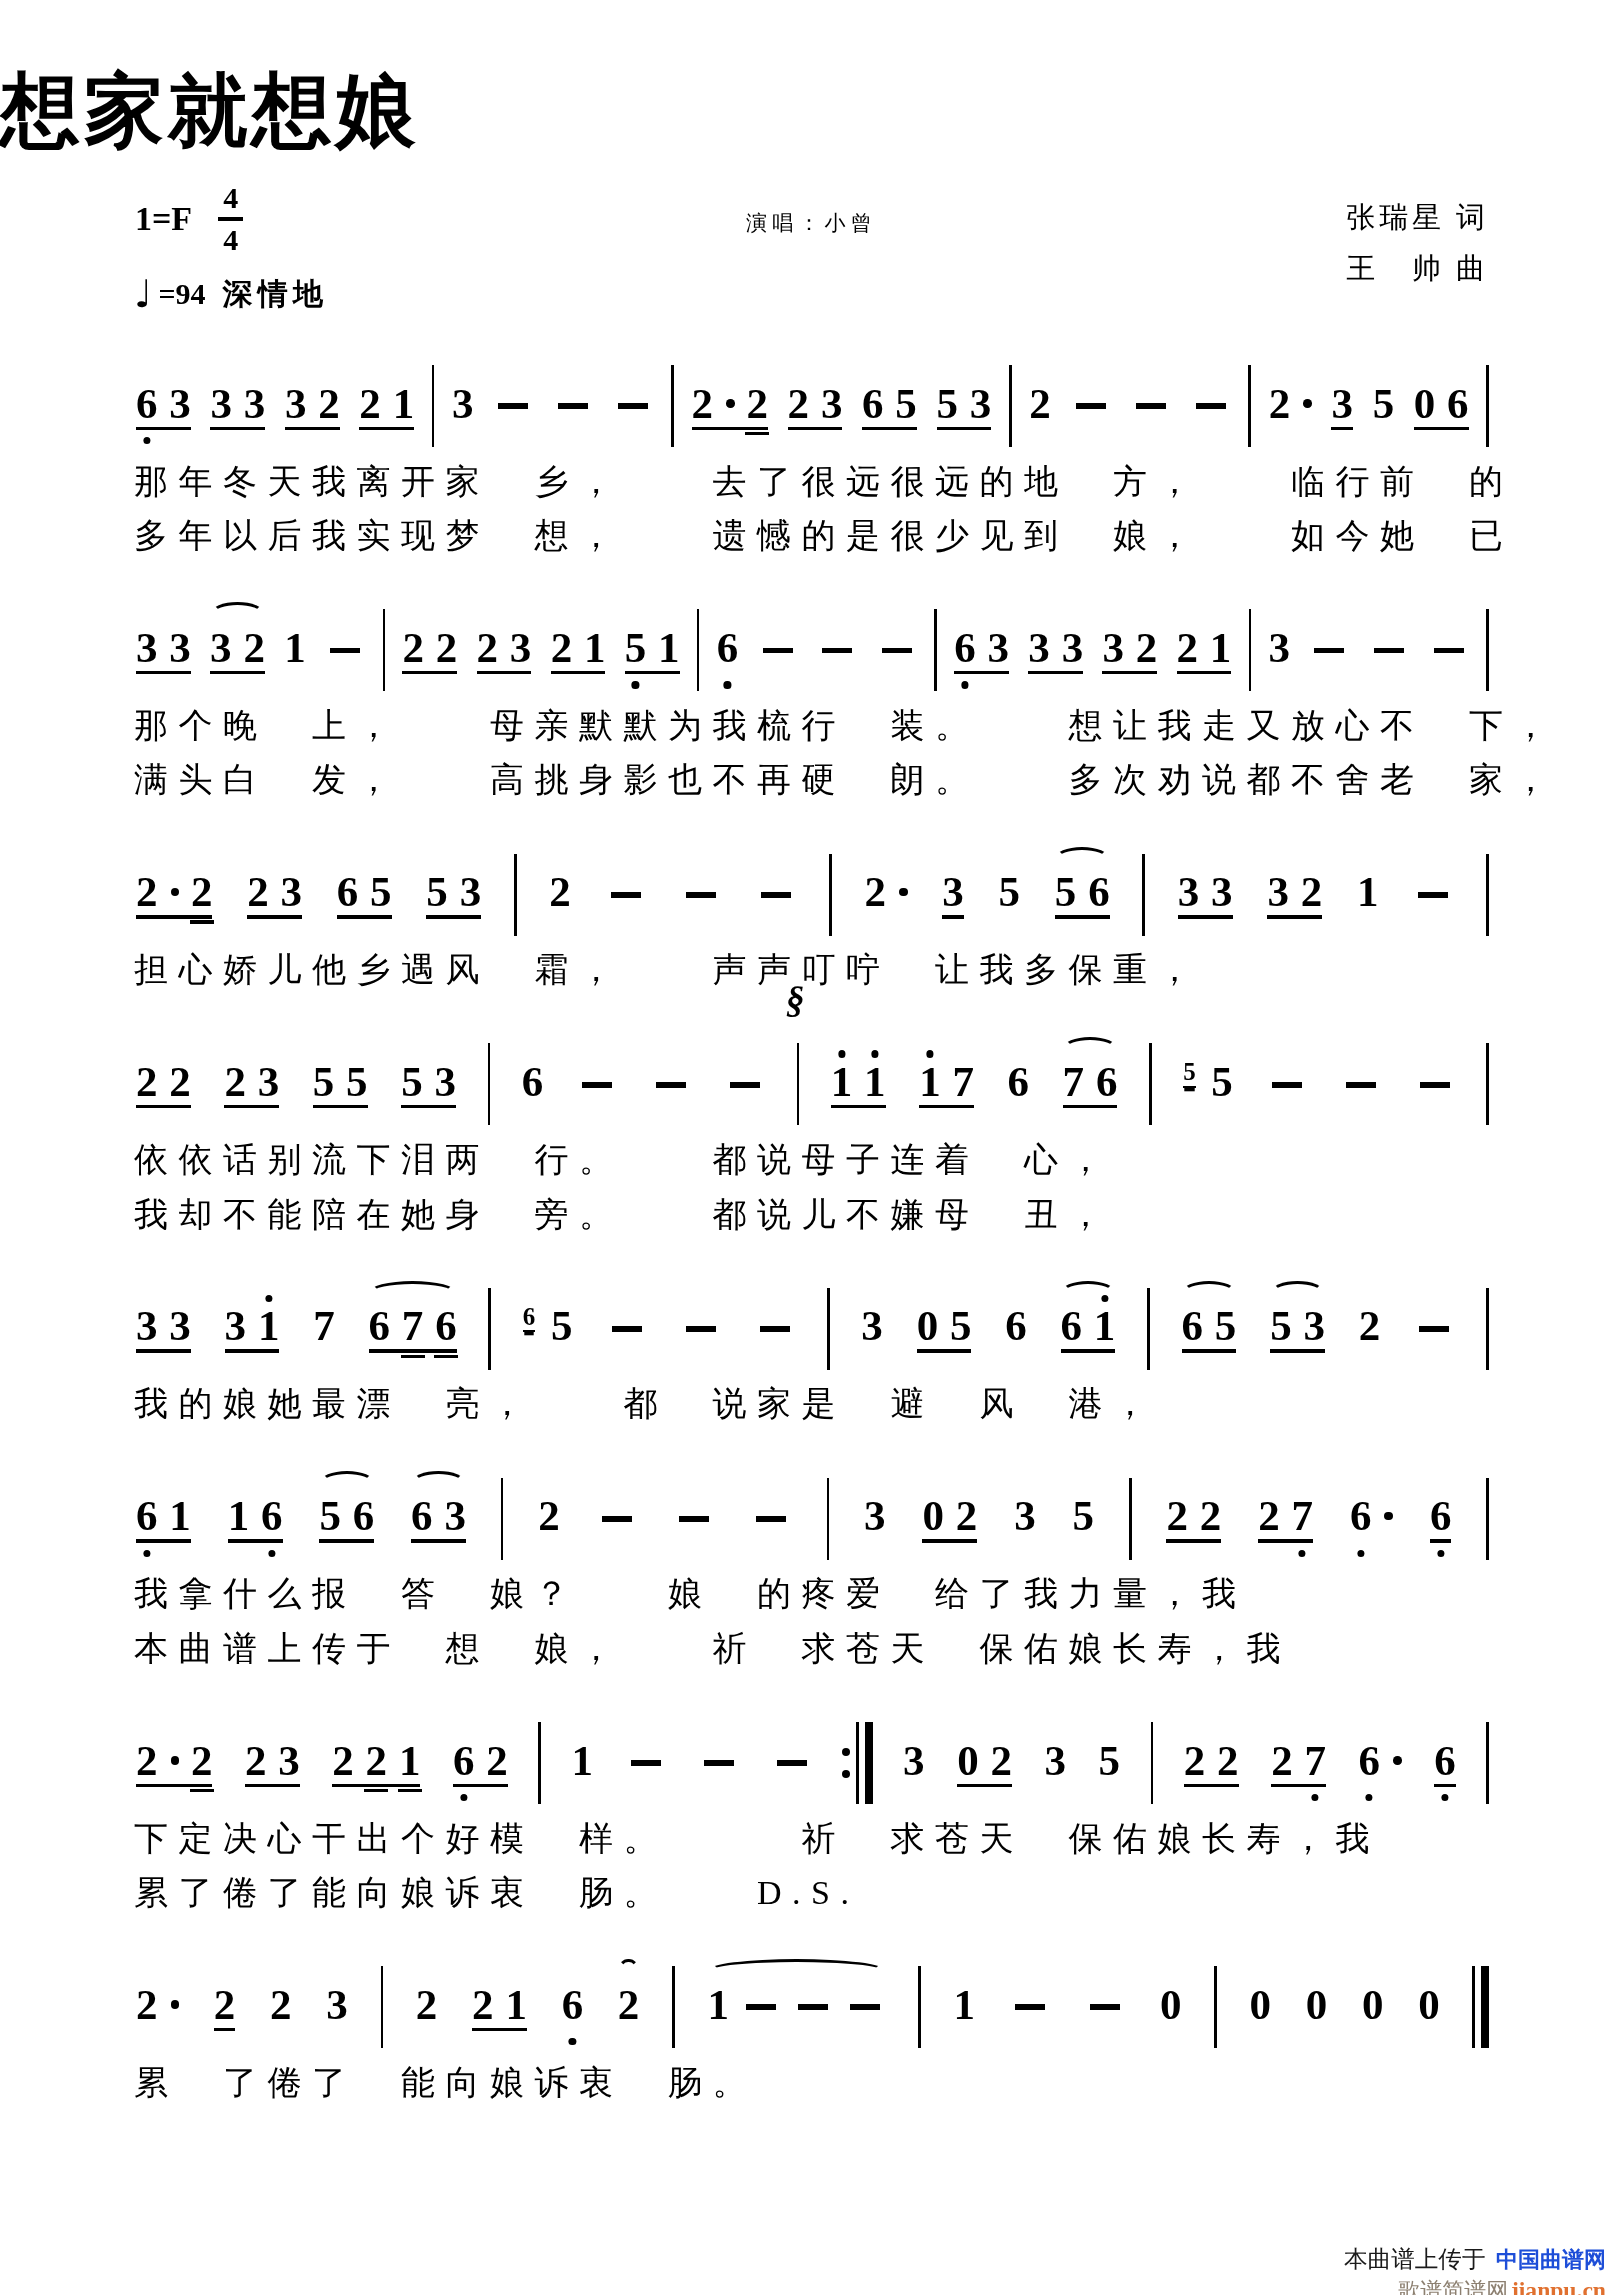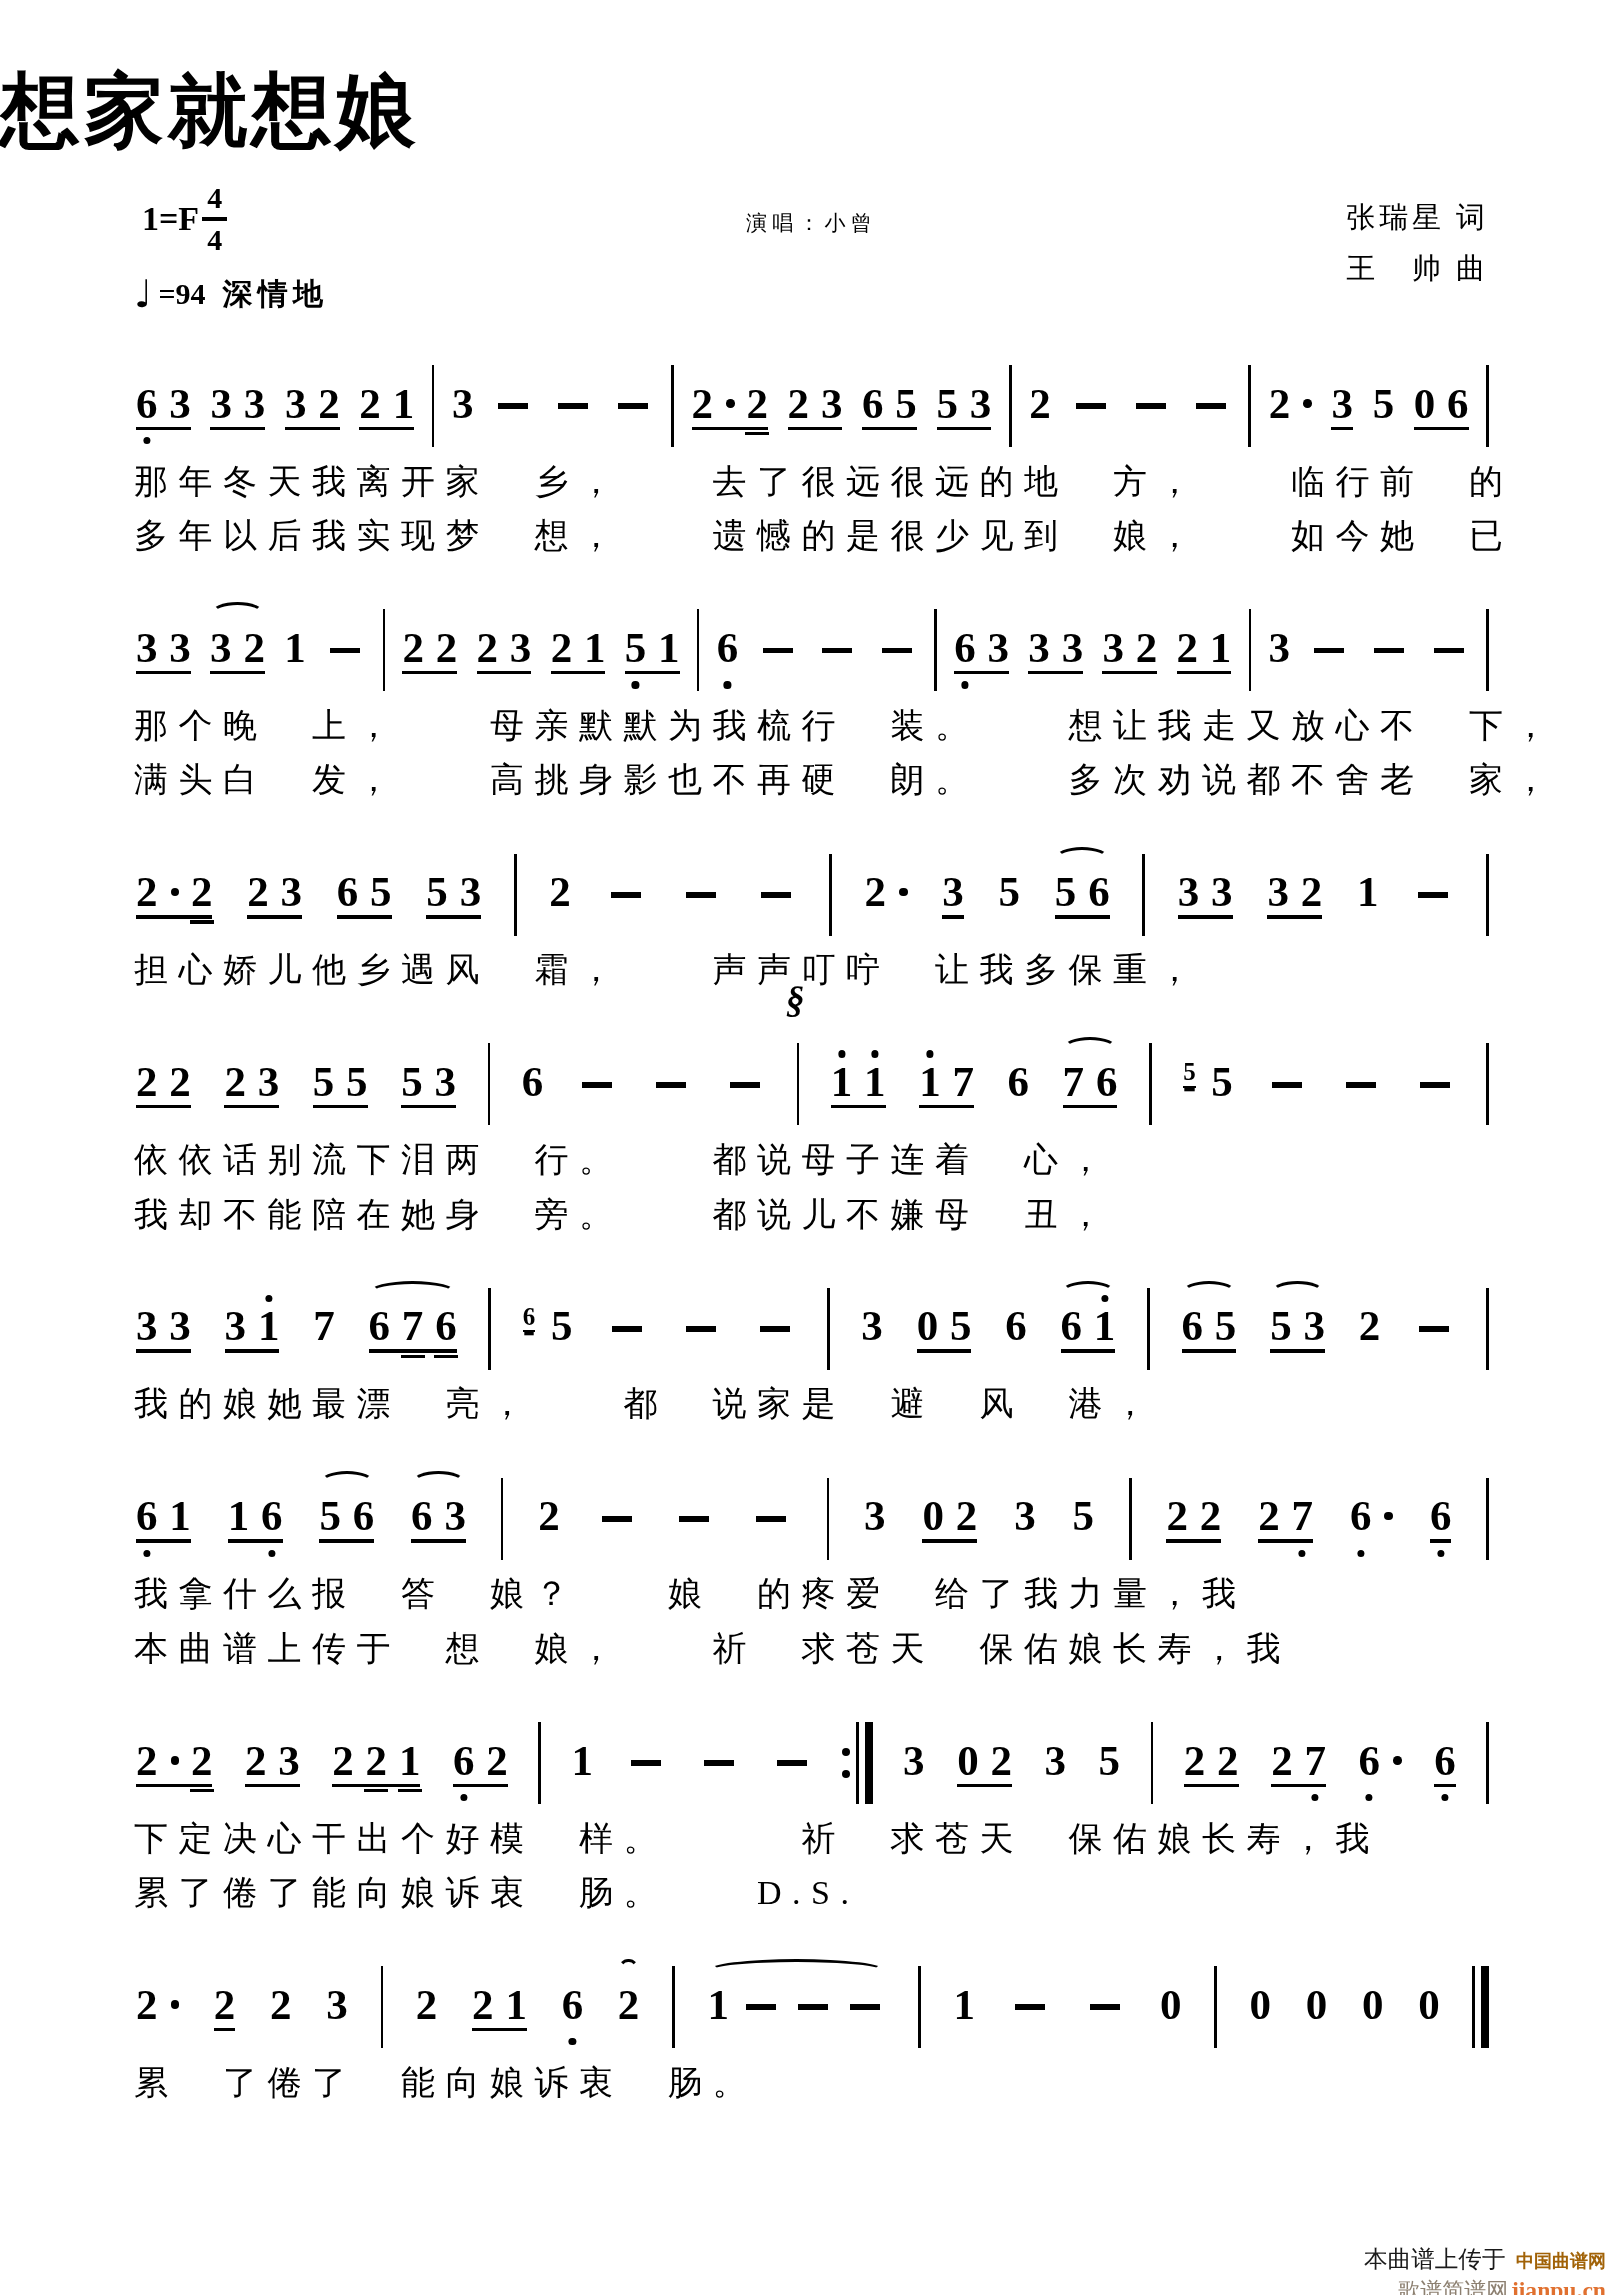--- a/index.html
+++ b/index.html
@@ -1,21 +1,21 @@
 <!DOCTYPE html>
 <html style="font-size:10.5px"><head>
 <meta charset="utf-8">
 <style>
   html,body{margin:0;padding:0;background:#e8e8e8;}
   .page{position:relative;width:1623px;height:2295px;background:#ffffff;overflow:hidden;
         color:#000;font-family:"Liberation Serif",serif;margin:0 auto;}
   
   .title{text-align:left;font-size:80px;font-weight:900;letter-spacing:3.9px;margin:58px 0 17px 0;}
   .meta{position:relative;height:152px;margin:0 134px;}
-  .key{position:absolute;left:8px;top:0;display:flex;align-items:center;gap:3px;font-size:34px;font-weight:700;justify-content:space-between;}
+  .key{position:absolute;left:1px;top:0;display:flex;align-items:center;gap:26px;font-size:34px;font-weight:700;justify-content:space-between;}
   .frac{display:inline-flex;flex-direction:column;align-items:center;line-height:1;font-size:30px;font-weight:700;}
   .fracline{width:25px;height:3.9px;background:#000;margin:3.9px 0;}
   .tempo{position:absolute;left:0;top:89px;display:flex;align-items:center;gap:6.5px;font-size:30px;font-weight:700;}
   .qnote{font-family:"DejaVu Sans",sans-serif;font-size:38px;font-weight:400;}
   .expr{margin-left:10.5px;font-weight:700;letter-spacing:5.2px;}
   .singer{position:absolute;left:50%;transform:translateX(-50%);top:26px;font-size:21px;letter-spacing:5.2px;}
   .credits{position:absolute;right:0;top:9.2px;font-size:29px;text-align:right;line-height:1.75;letter-spacing:3.9px;}
   
   #music{padding:0 134px;}
   .sysline{margin-bottom:15.7px;}
@@ -39,21 +39,21 @@
   .bar.seg::after{content:"§";position:absolute;top:-65px;left:-10.5px;font:italic 700 37px "Liberation Serif",serif;}
   .repend,.endbar{display:inline-flex;align-items:center;gap:5.9px;height:82px;margin-bottom:-11.8px;align-self:flex-end;}
   .rdots{display:flex;flex-direction:column;justify-content:center;gap:14.4px;}
   .rdots span{width:7.9px;height:7.9px;border-radius:50%;background:#000;}
   .thin{width:2.6px;height:82px;background:#000;}
   .thick{width:7.9px;height:82px;background:#000;}
   .lyr{font-size:34px;letter-spacing:10.5px;line-height:1.6;white-space:nowrap;}
   
   .wm{position:absolute;right:17px;bottom:-10.5px;text-align:right;line-height:1.3;}
   .wm-upload{font-size:23.6px;color:#1a1a1a;}
-  .wm-logo{font-size:18px;font-weight:900;color:#a16207;margin-left:10.5px;}
+  .wm-logo{font-size:22px;font-weight:900;color:#1d4ed8;margin-left:10.5px;}
   .wm-site{font-size:22px;color:#8d8071;}
   .wm-url{font-size:23.6px;color:#e0702f;font-weight:700;}
 </style>
 </head>
 <body>
 
 <div class="page">
 
   <h1 class="title">想家就想娘</h1>
 

